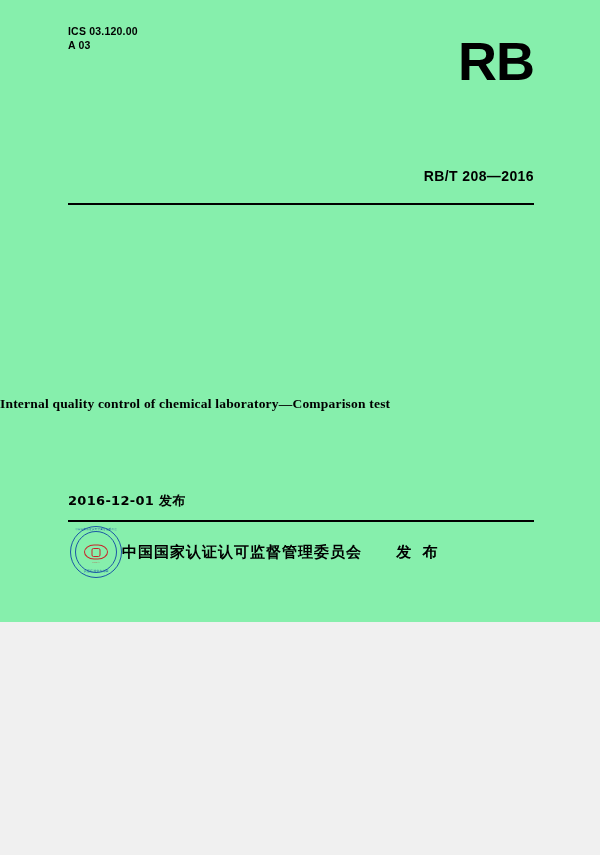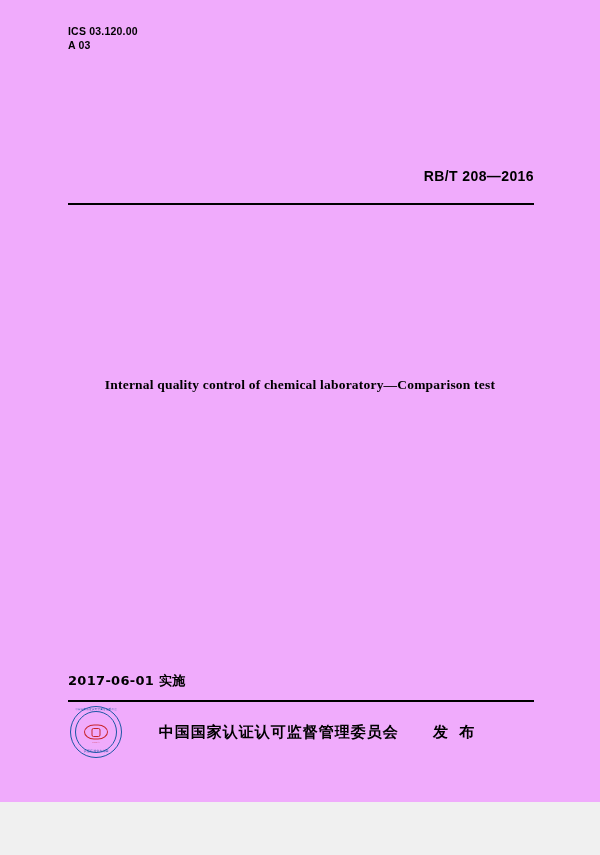--- a/index.html
+++ b/index.html
@@ -3,22 +3,22 @@
 <meta charset="utf-8">
 <style>
   html, body {
     margin: 0;
     padding: 0;
     background: #f0f0f0;
   }
   .page {
     position: relative;
     width: 600px;
-    height: 802px;
-    background: #f0abfc;
+    height: 622px;
+    background: #86efac;
     margin: 0 auto;
     overflow: hidden;
     font-family: "Liberation Serif", serif;
     color: #000000;
   }
 
   
   .ics-block {
     position: absolute;
     top: 24px;
@@ -84,24 +84,23 @@
     left: 0;
     right: 0;
     text-align: center;
     font-family: "DejaVu Sans", sans-serif;
     font-size: 21px;
     font-weight: bold;
     letter-spacing: 1.5px;
   }
   .doc-title-en {
     position: absolute;
-    top: 377px;
-    left: 0;
-    right: 0;
-    text-align: center;
+    top: 396px;
+    left: 0;
+    right: 0;
     font-family: "Liberation Serif", serif;
     font-size: 13.5px;
     font-weight: bold;
     letter-spacing: 0.2px;
   }
 
   
   .date-row {
     position: absolute;
     bottom: 112px;
@@ -206,21 +205,20 @@
     bottom: 5px;
     left: 0;
     right: 0;
     text-align: center;
     font-size: 3px;
     color: #1b57a5;
     line-height: 1;
   }
   .publisher {
     flex: 1;
-    text-align: center;
     font-family: "DejaVu Sans", sans-serif;
     font-size: 15px;
     font-weight: bold;
     letter-spacing: 1px;
     padding-right: 20px;
   }
   .publisher .issue-word {
     margin-left: 28px;
     letter-spacing: 3px;
   }
@@ -228,30 +226,31 @@
 </head>
 <body>
 
 <div class="page">
 
   <div class="ics-block">
     <div>ICS 03.120.00</div>
     <div>A 03</div>
   </div>
 
+  <div class="rb-logo">RB</div>
 
 
   <div class="std-number">RB/T 208—2016</div>
 
   <div class="header-rule"></div>
 
   <div class="doc-title-en">Internal quality control of chemical laboratory—Comparison test</div>
 
   <div class="date-row">
-    <div class="date-impl">2017-06-01 实施</div>
+    <div class="date-issue">2016-12-01 发布</div>
   </div>
 
   <div class="footer-rule"></div>
 
   <div class="footer">
     <div class="seal">
       <div class="ring-outer"></div>
       <div class="ring-inner"></div>
       <div class="seal-text-top">中国国家认证认可监督管理委员会</div>
       <div class="seal-core"></div>

